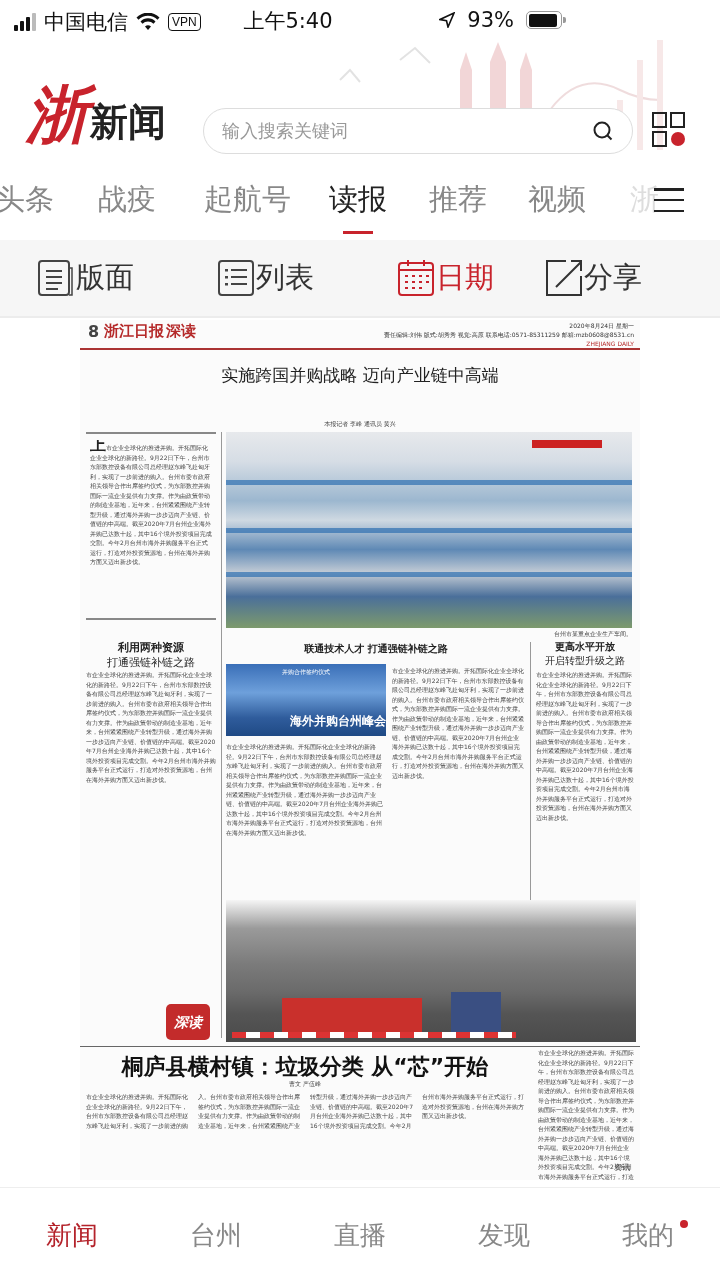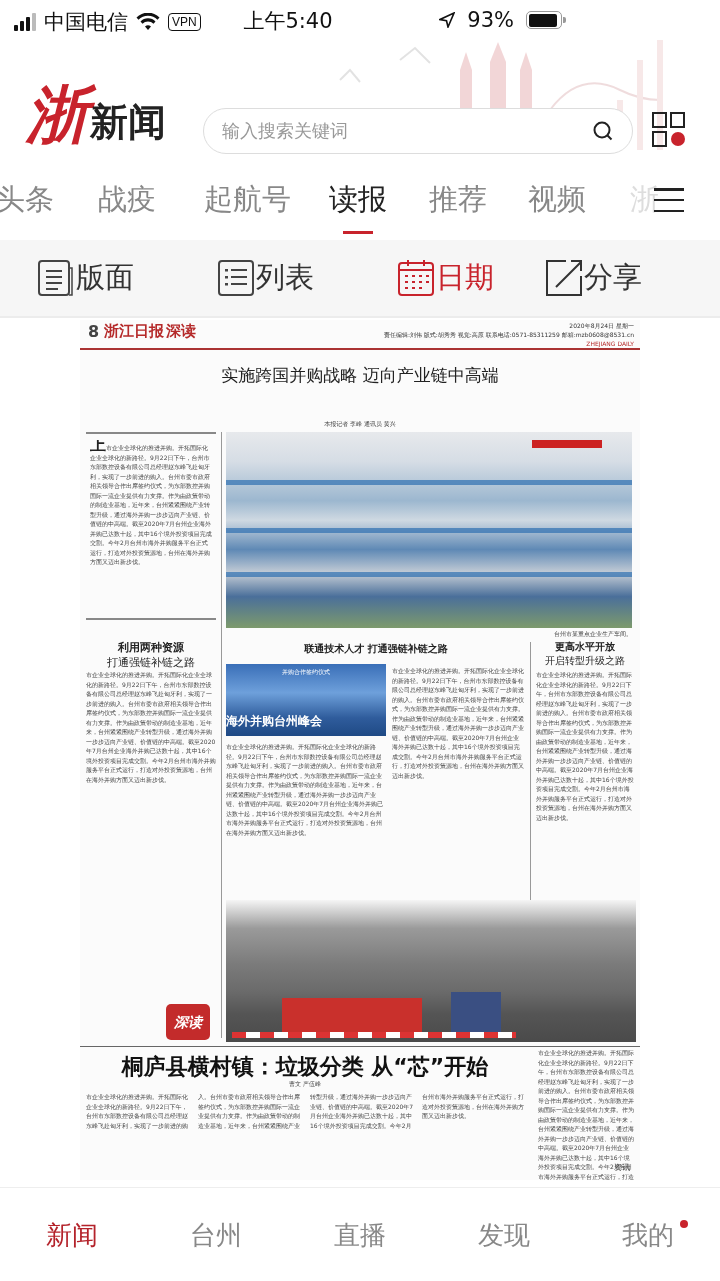--- a/index.html
+++ b/index.html
@@ -53,21 +53,21 @@
 .txt{font-size:6px;line-height:9.5px;color:#444;word-break:break-all;overflow:hidden;}
 .bigL{font-size:16px;font-weight:bold;color:#222;}
 .photo1{position:absolute;left:146px;top:112px;width:406px;height:196px;background:linear-gradient(180deg,#e7e9ec 0%,#d6dde5 15%,#9cb7cf 35%,#cfd9e2 45%,#5f89b5 60%,#c5cdd6 72%,#4a6f9a 84%,#7d9a6c 100%);}
 .photo1 .stripe{position:absolute;left:0;width:100%;height:5px;background:#2e6fb0;opacity:.7;}
 .photo1 .banner{position:absolute;right:30px;top:8px;width:70px;height:8px;background:#c22;}
 .cap1{position:absolute;right:8px;top:310px;font-size:6px;color:#444;}
 .secth{position:absolute;text-align:center;font-weight:bold;color:#222;}
 .colL{position:absolute;left:6px;top:346px;width:130px;height:330px;}
 .colDiv{position:absolute;width:1px;background:#999;}
 .photo2{position:absolute;left:146px;top:344px;width:160px;height:72px;background:linear-gradient(180deg,#3a6fb8 0%,#6ea0db 40%,#2f5c9c 75%,#1f4a85 100%);}
-.photo2 .t{position:absolute;left:0;right:0;bottom:6px;text-align:left;color:#fff;font-size:12px;font-weight:bold;}
+.photo2 .t{position:absolute;left:0;right:0;bottom:6px;text-align:right;color:#fff;font-size:12px;font-weight:bold;}
 .photo2 .top{position:absolute;left:0;right:0;top:4px;text-align:center;color:#fff;font-size:6px;}
 .photo3{position:absolute;left:146px;top:580px;width:410px;height:142px;background:linear-gradient(180deg,#f5f5f5 0%,#9a9a9a 20%,#7b7b7b 45%,#6a6a6a 65%,#555 80%,#4a4a4a 100%);}
 .photo3 .red{position:absolute;left:56px;bottom:10px;width:140px;height:34px;background:#c9302c;}
 .photo3 .truck{position:absolute;left:225px;bottom:8px;width:50px;height:42px;background:#3a4f82;}
 .photo3 .bar{position:absolute;left:6px;right:120px;bottom:4px;height:6px;background:repeating-linear-gradient(90deg,#d33 0 14px,#fff 14px 28px);}
 .badge{position:absolute;left:86px;top:684px;width:44px;height:36px;background:#c32b2b;border-radius:5px;color:#fff;font-weight:bold;font-size:14px;text-align:center;line-height:36px;font-style:italic;}
 .h2{position:absolute;left:0;width:450px;top:732px;text-align:center;font-size:22px;font-weight:bold;color:#111;}
 .by2{position:absolute;left:0;width:450px;top:760px;text-align:center;font-size:6px;color:#444;}
 .rightcol{position:absolute;left:458px;top:728px;width:96px;height:132px;}
 .source{position:absolute;right:10px;top:842px;font-size:8px;color:#333;}

